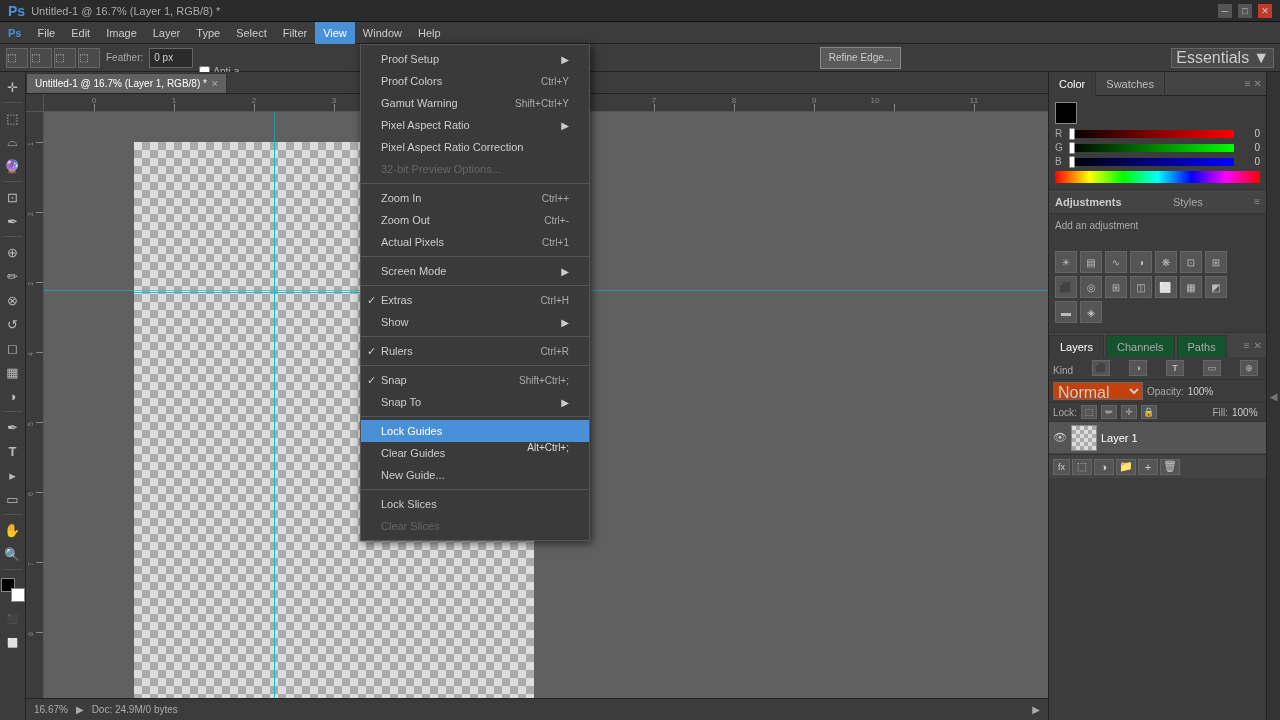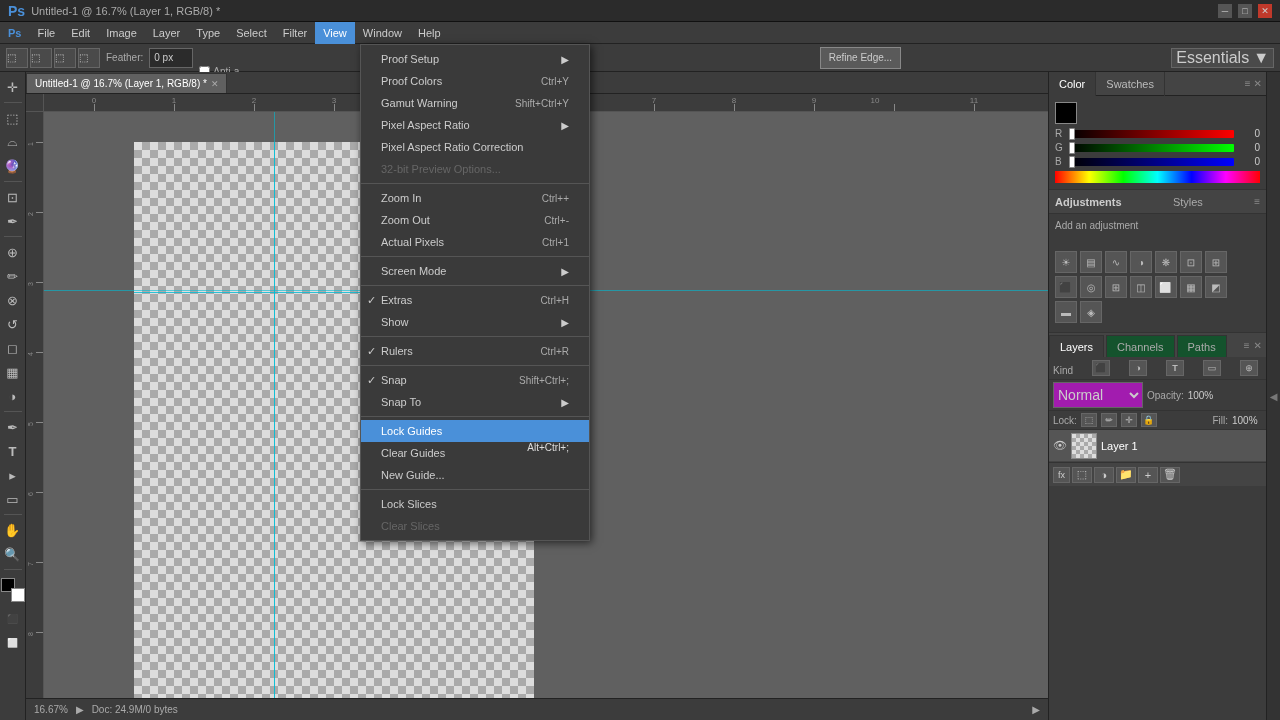--- a/index.html
+++ b/index.html
@@ -566,26 +566,26 @@
       color: #bbb;
     }
     #layers-blend-row {
       display: flex;
       align-items: center;
       padding: 2px 4px;
       gap: 4px;
       border-bottom: 1px solid #333;
     }
     .blend-select {
-      height: 26px;
+      height: 18px;
       width: 90px;
-      background: #a21caf;
+      background: #c2410c;
       border: 1px solid #666;
       color: #ccc;
-      font-size: 14px;
+      font-size: 16px;
     }
     .opacity-label {
       font-size: 10px;
       color: #aaa;
     }
     .opacity-value {
       font-size: 10px;
       color: #ccc;
       width: 30px;
     }

